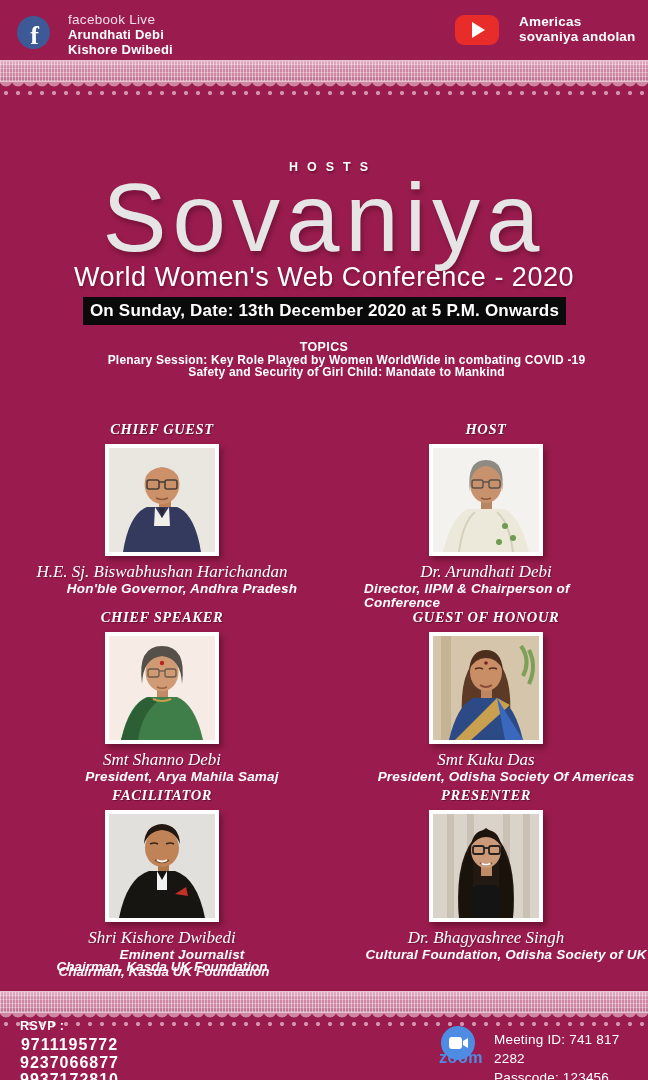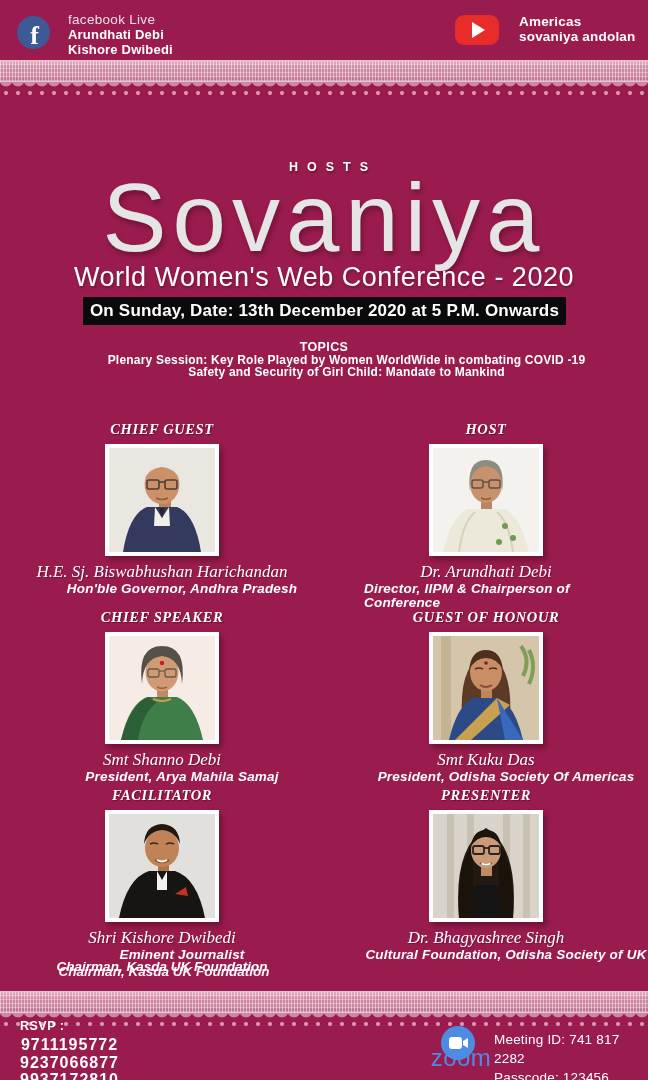--- a/index.html
+++ b/index.html
@@ -75,21 +75,21 @@
   .ov-line span{position:absolute;left:0;right:0;text-align:center;font-size:13.5px;font-weight:bold;}
   .ov-line .ov1{top:-3px;}
   .ov-line .ov2{top:2px;left:4px;opacity:.95;}
   
   .rsvp{position:absolute;left:20px;top:1019px;}
   .rsvp-label{font-size:12.5px;font-weight:bold;letter-spacing:.5px;margin-bottom:3px;}
   .rsvp-num{font-size:16px;font-weight:bold;line-height:17.5px;letter-spacing:1px;text-align:center;}
   .zoom-badge{position:absolute;left:441px;top:1026px;width:34px;height:34px;border-radius:50%;
     background:var(--zoom-blue);display:flex;align-items:center;justify-content:center;}
   .zoom-word{position:absolute;left:430px;top:1046px;width:62px;text-align:center;
-    color:var(--zoom-blue);font-size:24px;line-height:24px;font-weight:normal;letter-spacing:.5px;}
+    color:var(--zoom-blue);font-size:16px;line-height:24px;font-weight:bold;letter-spacing:.5px;}
   .meeting{position:absolute;left:494px;top:1030px;}
   .meeting div{font-size:13.5px;font-weight:normal;line-height:19px;letter-spacing:.2px;}
 </style>
 </head>
 <body>
 
 <div class="poster">
 
   <div class="fb-icon">
       <span>f</span>

